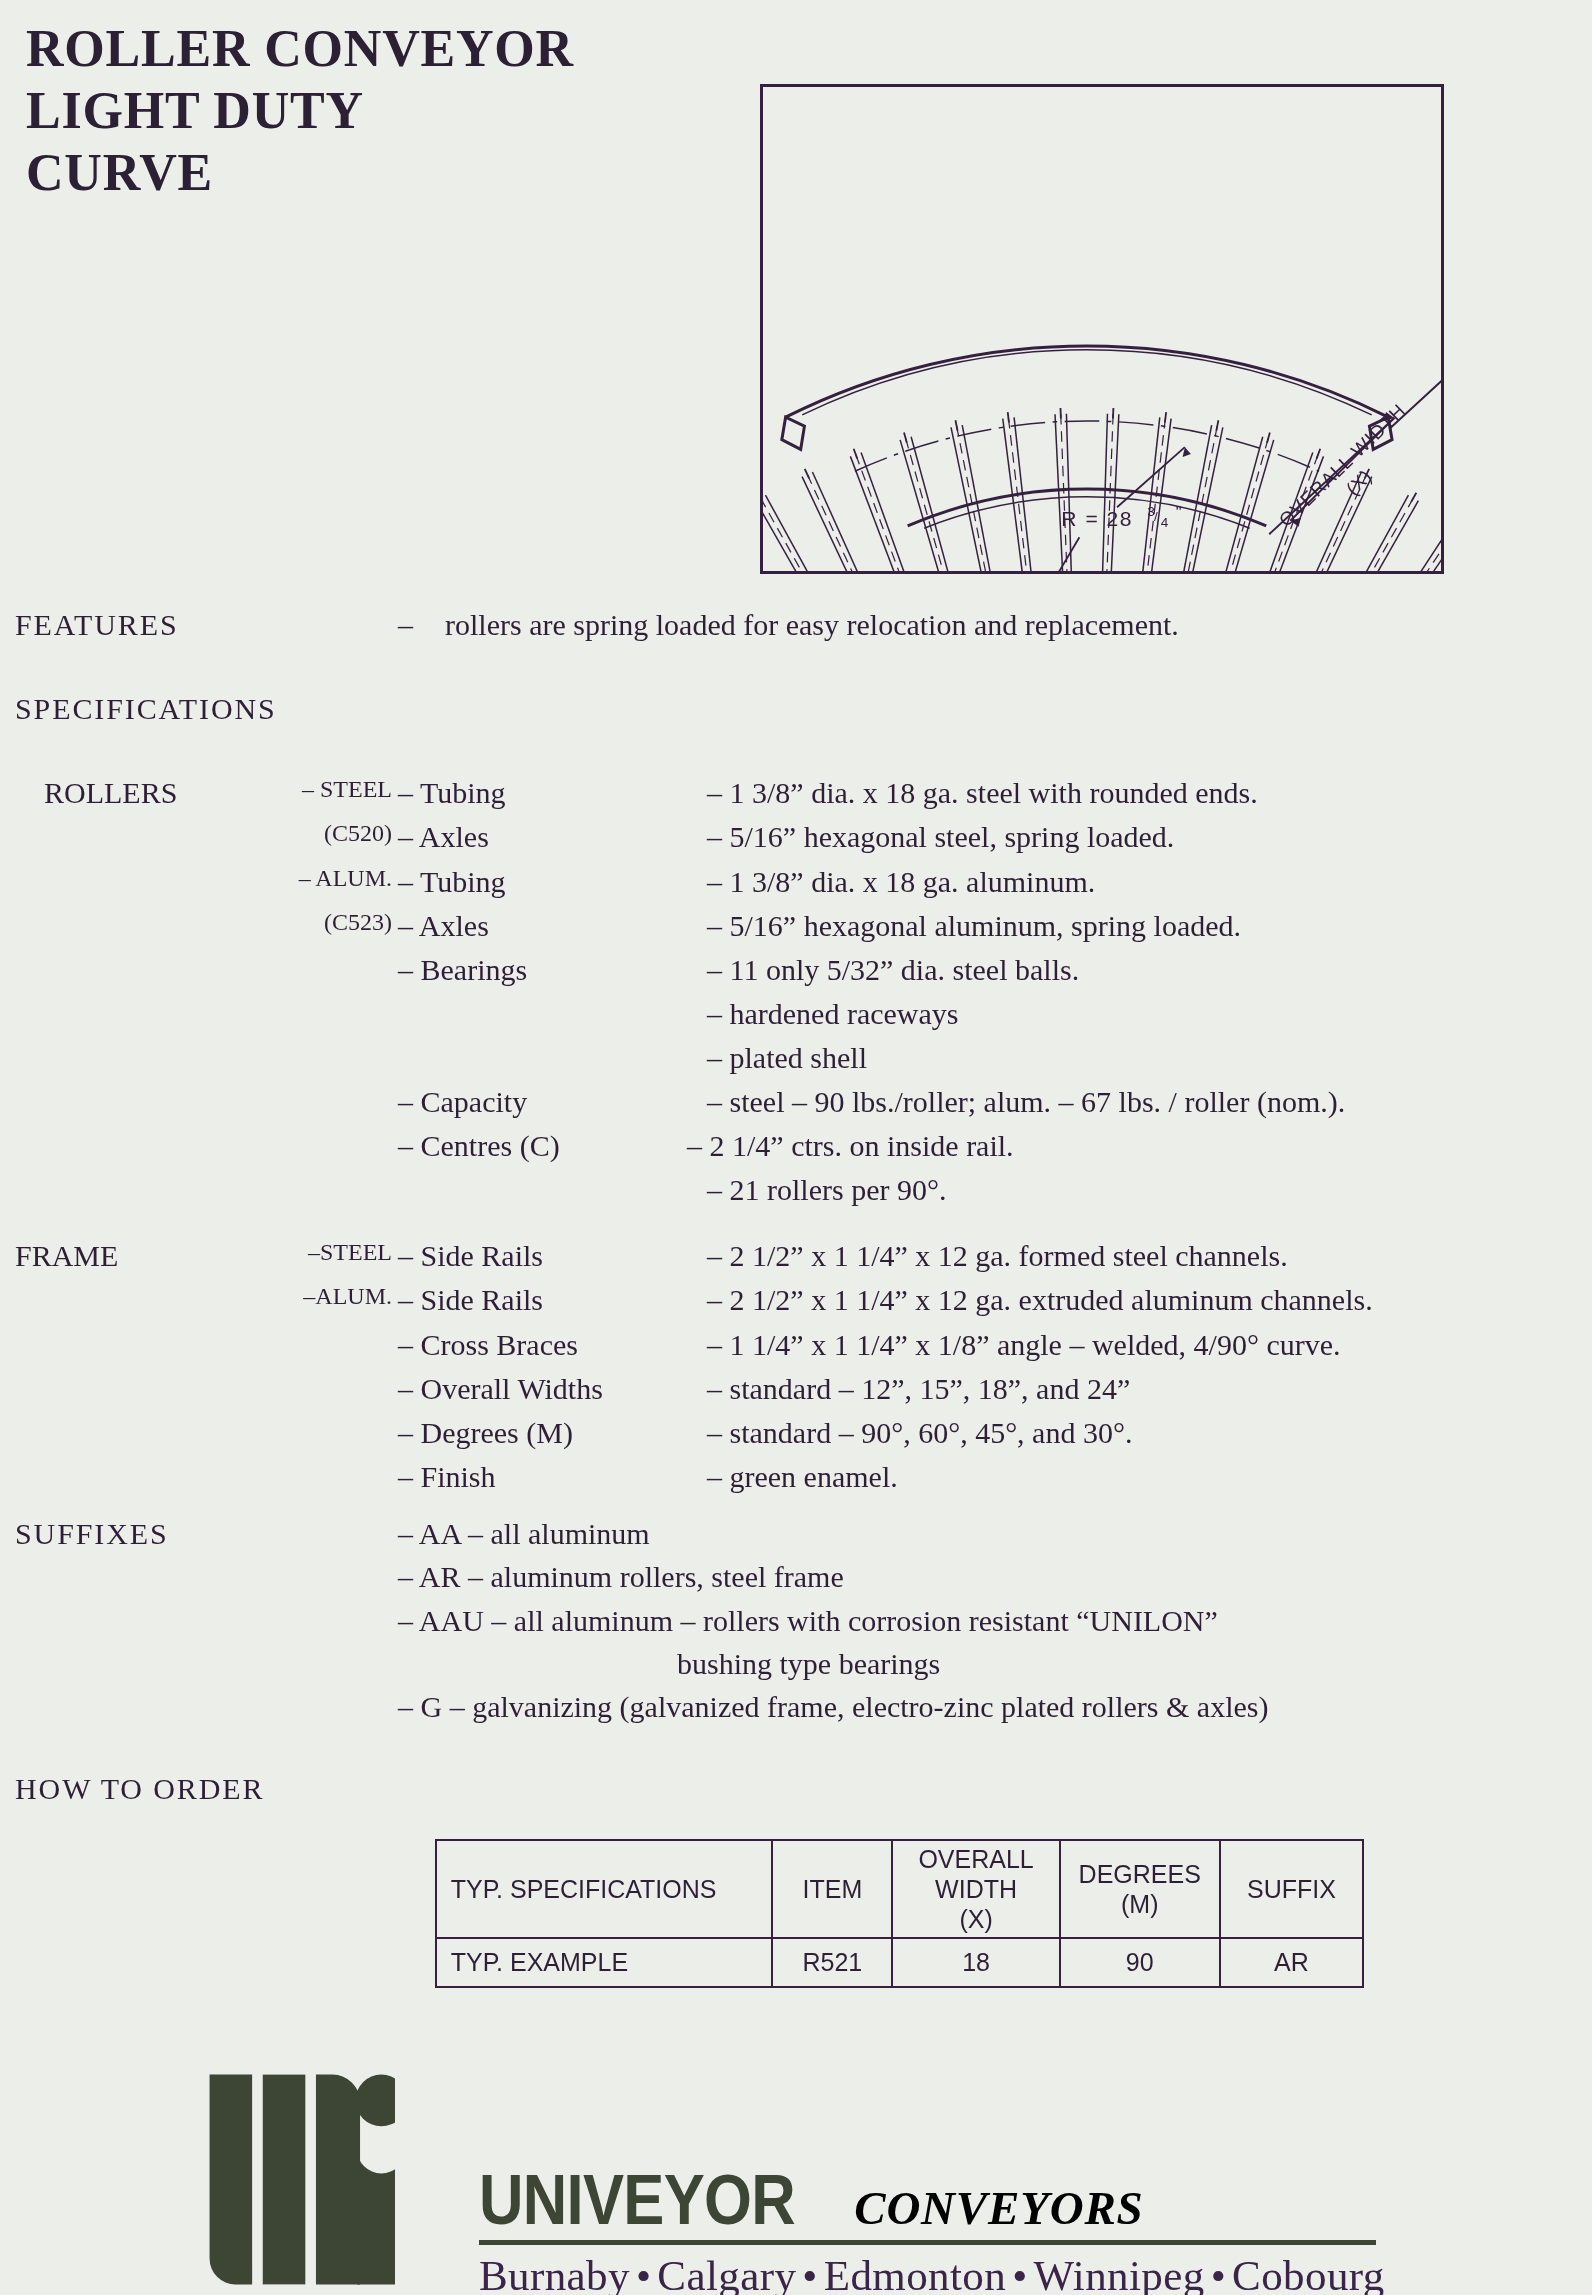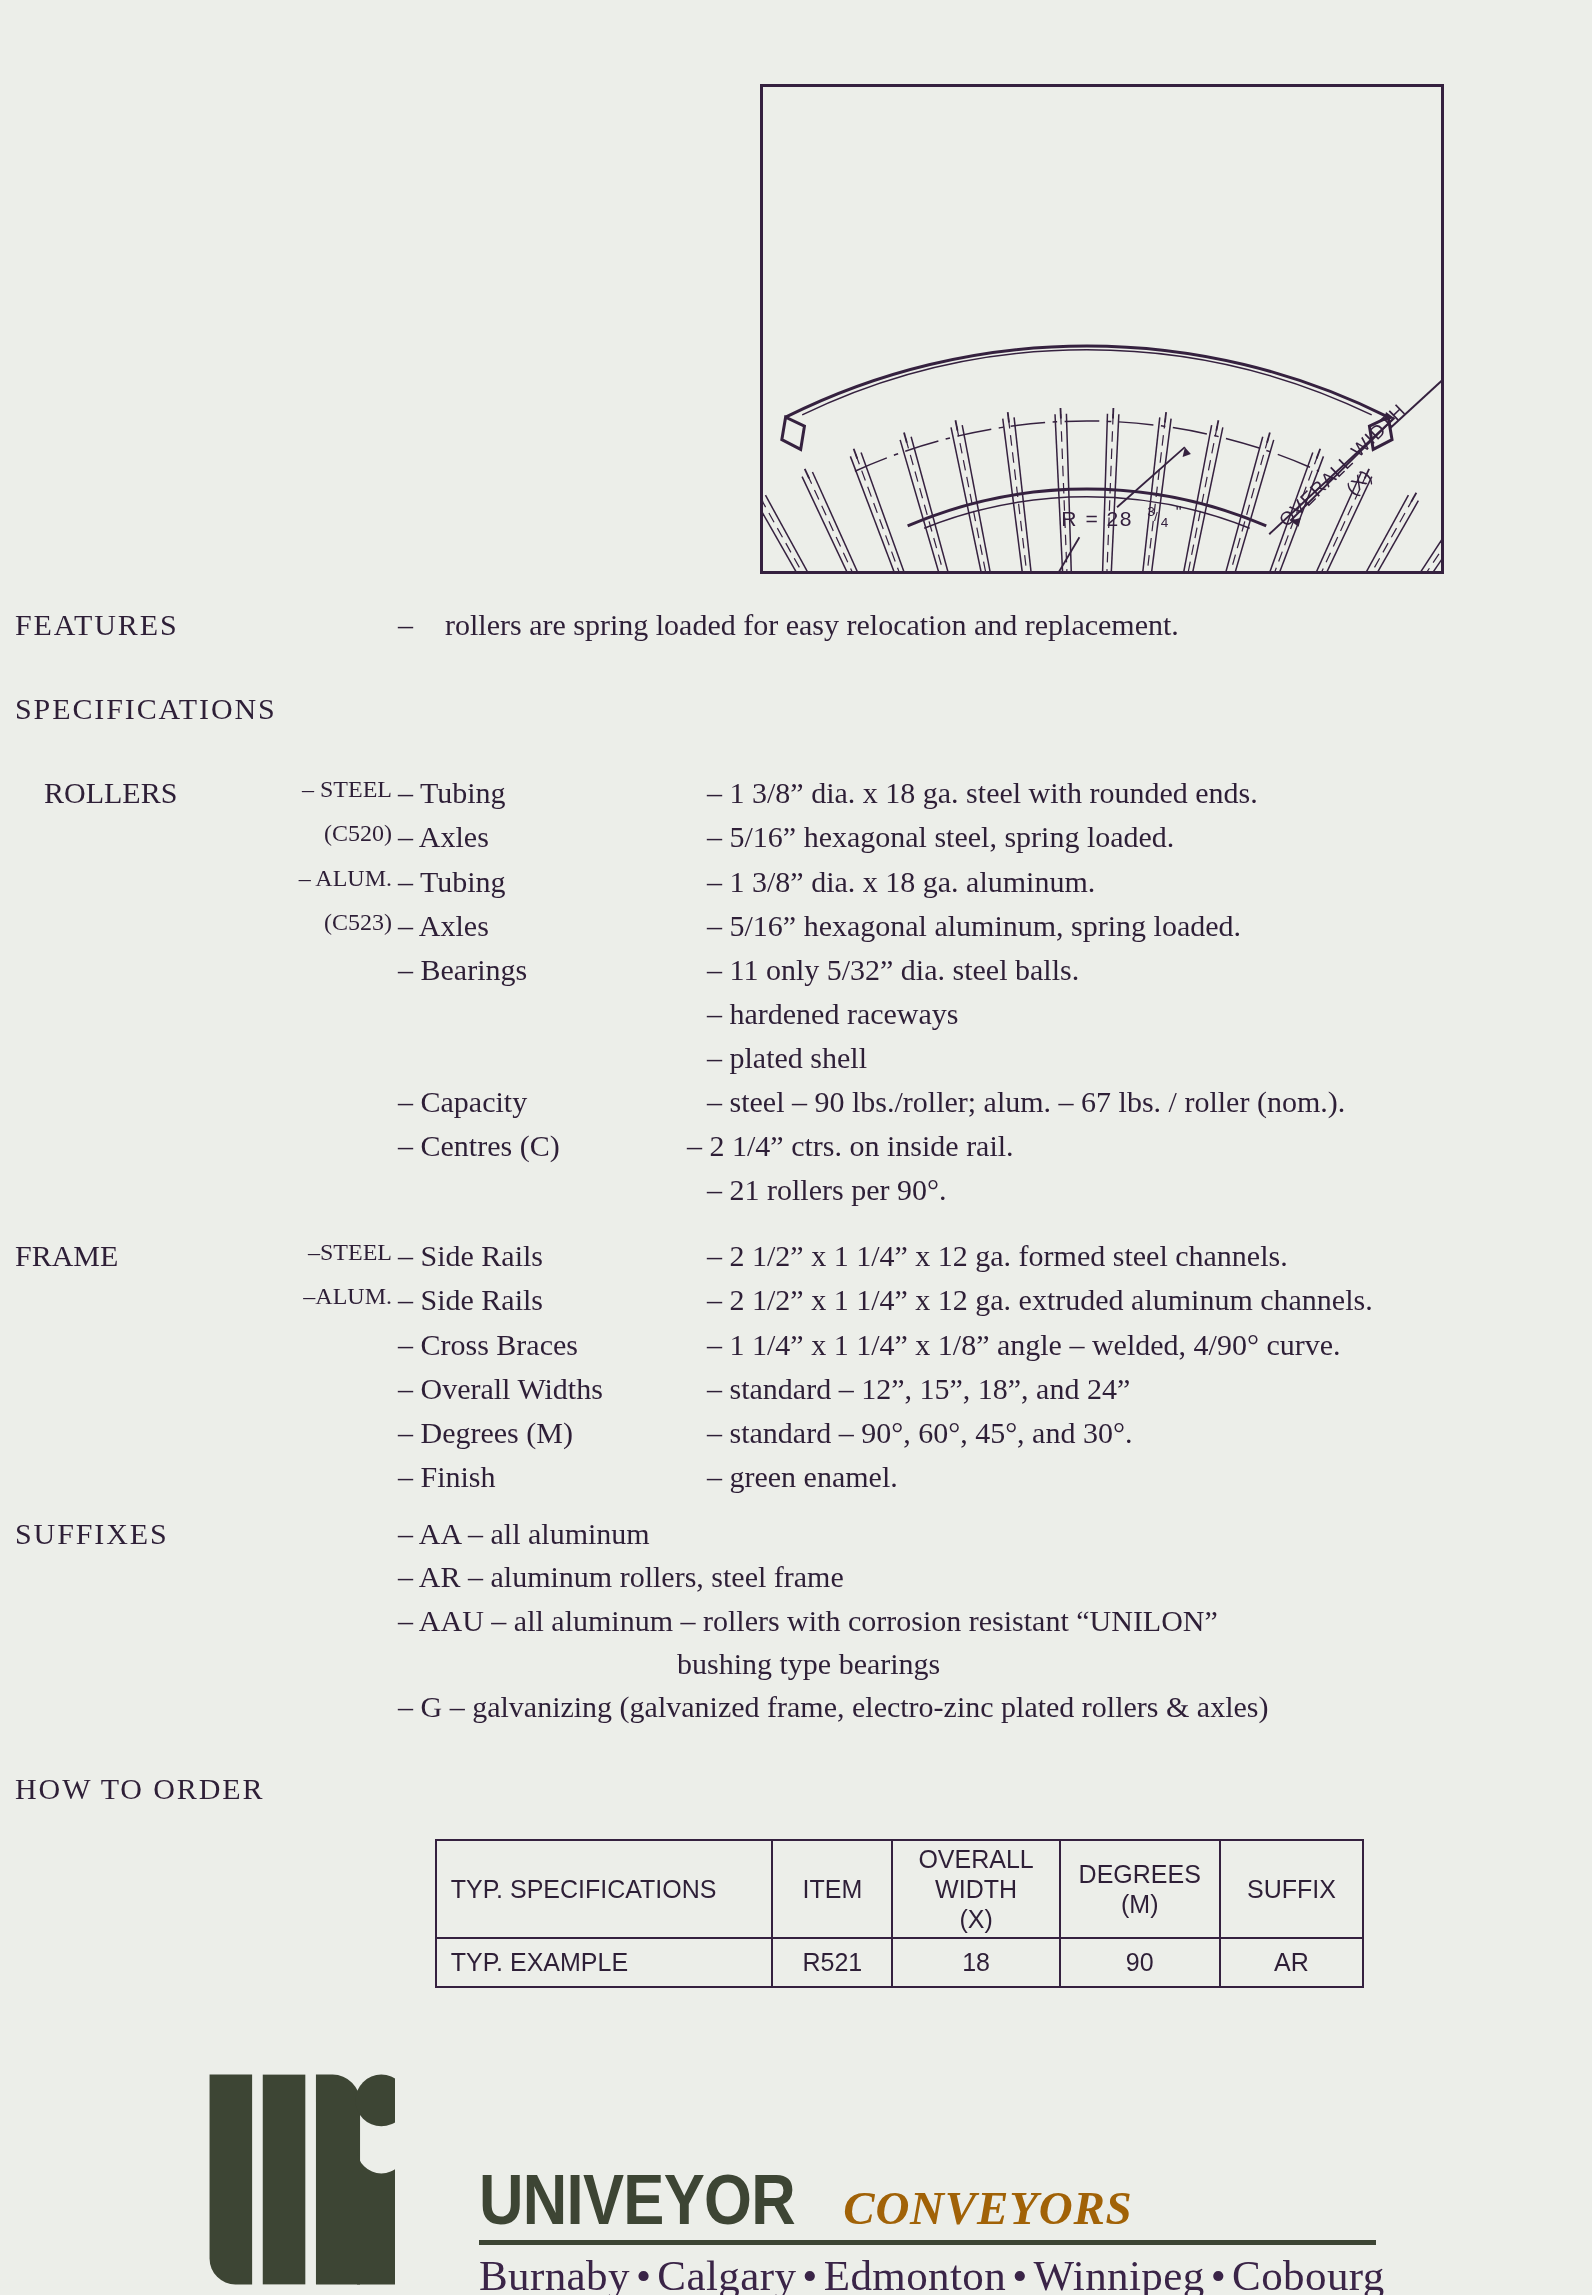--- a/index.html
+++ b/index.html
@@ -85,41 +85,46 @@
     transform:scaleX(0.88);
     transform-origin:left center;
     vertical-align:baseline;
   }
   #conveyors{
     font-family:"Liberation Serif",serif;
     font-style:italic;
     font-weight:bold;
     font-size:47px;
     letter-spacing:0.8px;
-    color:#a16207;
+    color:#000000;
     display:inline-block;
-    margin-left:5px;
+    margin-left:16px;
     vertical-align:baseline;
   }
   #logo-rule{position:absolute;left:0;top:170px;width:897px;height:5.3px;background:#3d4534;}
   #cities{
     position:absolute;left:0;top:181px;width:912px;
     font-family:"Liberation Serif",serif;
     font-size:43px;
     letter-spacing:0.4px;
     color:#3a2447;
     white-space:nowrap;
   }
   .dot-sep{padding:0 6px;}
 </style>
 </head>
 <body>
 
 <div class="page">
 
+  <div id="title-block">
+    <div class="tline">ROLLER CONVEYOR</div>
+    <div class="tline">LIGHT DUTY</div>
+    <div class="tline">CURVE</div>
+  </div>
 
   <div id="drawing-frame">
     <svg id="drawing-svg" viewBox="0 0 900 645" preserveAspectRatio="none">
       <g stroke="#35213f" fill="none" stroke-width="2.6">
 
         <path d="M 30 440 A 890 890 0 0 1 830 440" stroke-width="4"></path>
         <path d="M 52 437 A 866 866 0 0 1 808 437" stroke-width="2"></path>
         <path d="M 192 585 A 600 600 0 0 1 668 585" stroke-width="4"></path>
         <path d="M 214 588 A 578 578 0 0 1 646 588" stroke-width="2"></path>
 

